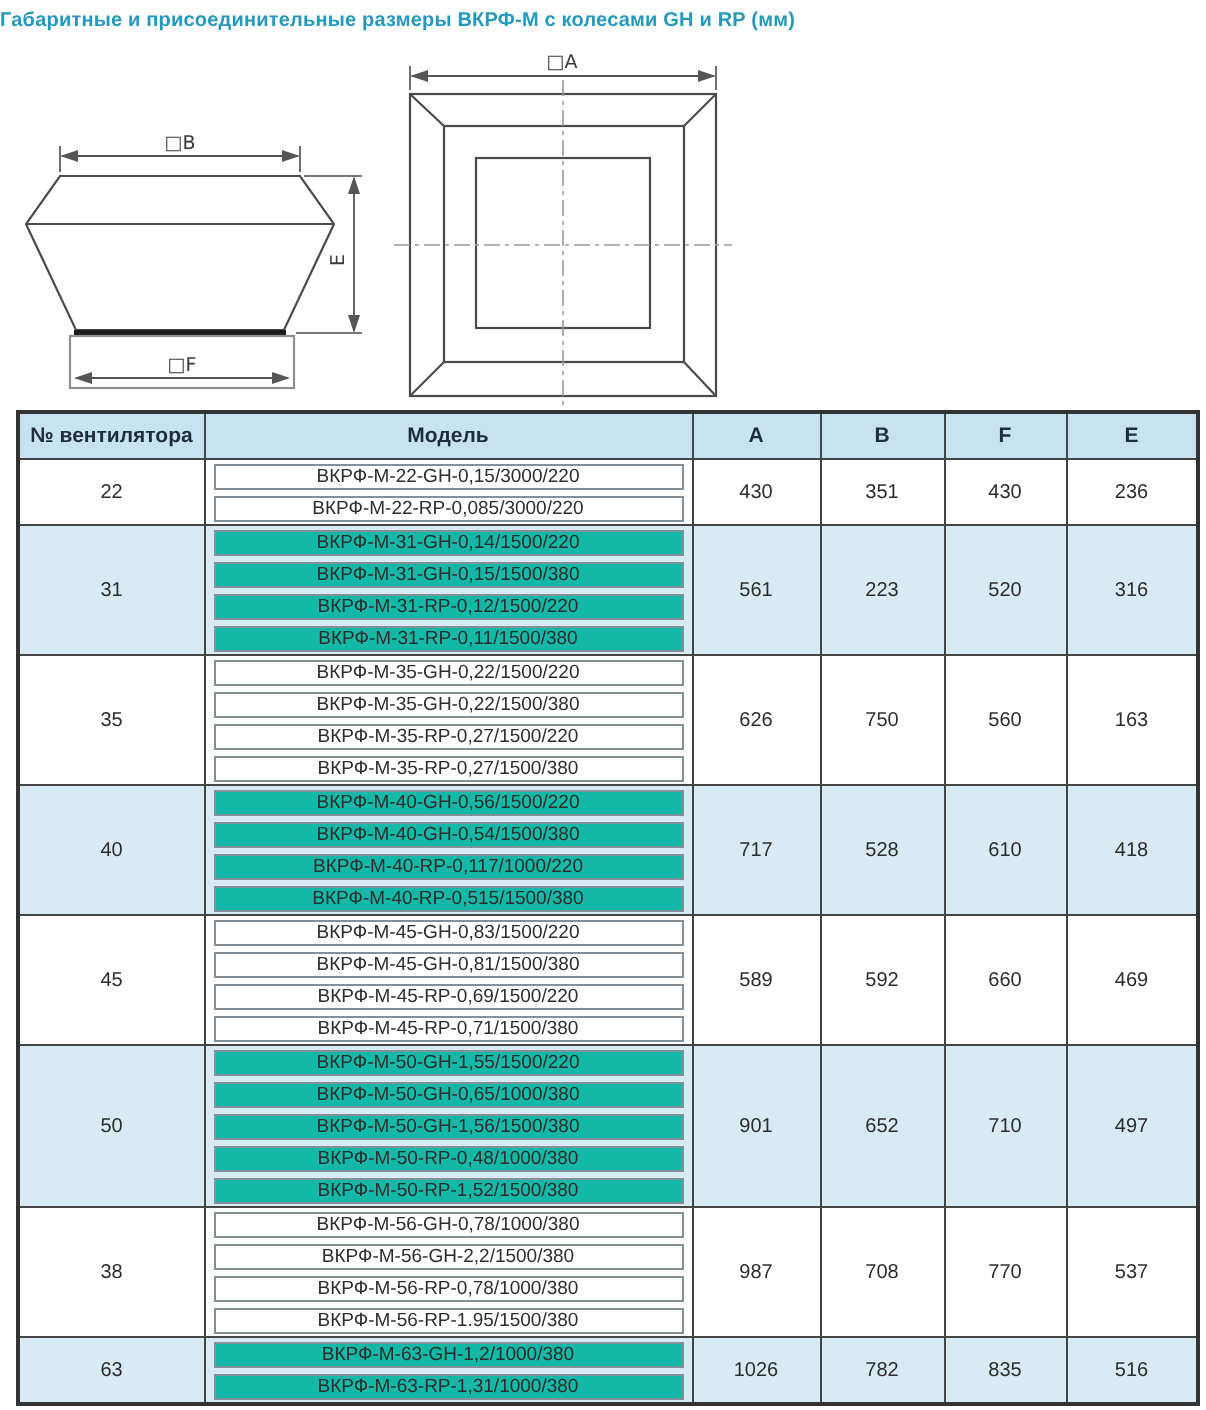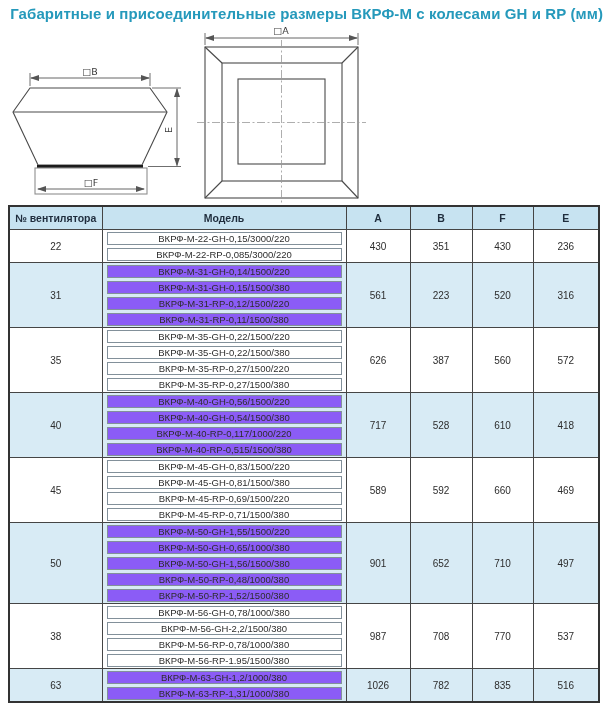--- a/index.html
+++ b/index.html
@@ -2,22 +2,22 @@
 <html><head>
 <meta charset="utf-8">
 <style>
   html,body { margin:0; padding:0; }
   body {
     width:603px; height:705px; position:relative; background:#ffffff;
     font-family:"Liberation Sans", sans-serif; color:#2d2d2d;
     overflow:hidden;
   }
   .page-title {
-    position:absolute; top:5px; left:0; width:603px; text-align:right;
-    font-size:15px; font-weight:bold; color:#2599bb; letter-spacing:0.1px;
+    position:absolute; top:5px; left:0; width:603px; text-align:left;
+    font-size:10px; font-weight:bold; color:#2599bb; letter-spacing:0.1px;
   }
   svg.drawings { position:absolute; top:0; left:0; }
   svg text { font-family:"DejaVu Sans", sans-serif; font-size:9.5px; fill:#3a3a3a; }
 
   .table-wrap { position:absolute; top:205px; left:8px; width:590px; }
   table.dims {
     width:590px; border-collapse:collapse; table-layout:fixed;
     border:2px solid #333333;
   }
   table.dims th {
@@ -30,21 +30,21 @@
     border:1px solid #454545; text-align:center; vertical-align:middle;margin-top:43px;
   }
   td.model { border:none; height:16px; vertical-align:middle; }
   tr.group-start td { border-top:1px solid #454545; }
   .model-box {
     margin:1px 4px; border:1px solid #82909a; height:11px; line-height:11px;
     font-size:9.5px; text-align:center; color:#2d2d2d;
     white-space:nowrap; overflow:hidden; background:#ffffff;
   }
   tr.g-blue td { background:#d8ebf5; }
-  tr.g-blue .model-box { background:#8b5cf6; }
+  tr.g-blue .model-box { background:#14b8a6; }
   tr.g-white td { background:#ffffff; }
   tr.g-white .model-box { background:#ffffff; }
 </style>
 </head>
 <body>
 
 <div class="page-title">Габаритные и присоединительные размеры ВКРФ-М с колесами GH и RP (мм)</div>
 
 <svg class="drawings" width="603" height="205" viewBox="0 0 603 205">
   <defs>
@@ -157,23 +157,23 @@
           <td class="model">
             <div class="model-box">ВКРФ-М-31-RP-0,11/1500/380</div>
           </td>
         </tr>
         <tr class="g-white group-start">
           <td rowspan="4" class="num">35</td>
           <td class="model">
             <div class="model-box">ВКРФ-М-35-GH-0,22/1500/220</div>
           </td>
           <td rowspan="4" class="dim">626</td>
-          <td rowspan="4" class="dim">387</td>
+          <td rowspan="4" class="dim">750</td>
           <td rowspan="4" class="dim">560</td>
-          <td rowspan="4" class="dim">572</td>
+          <td rowspan="4" class="dim">163</td>
         </tr>
         <tr class="g-white">
           <td class="model">
             <div class="model-box">ВКРФ-М-35-GH-0,22/1500/380</div>
           </td>
         </tr>
         <tr class="g-white">
           <td class="model">
             <div class="model-box">ВКРФ-М-35-RP-0,27/1500/220</div>
           </td>

